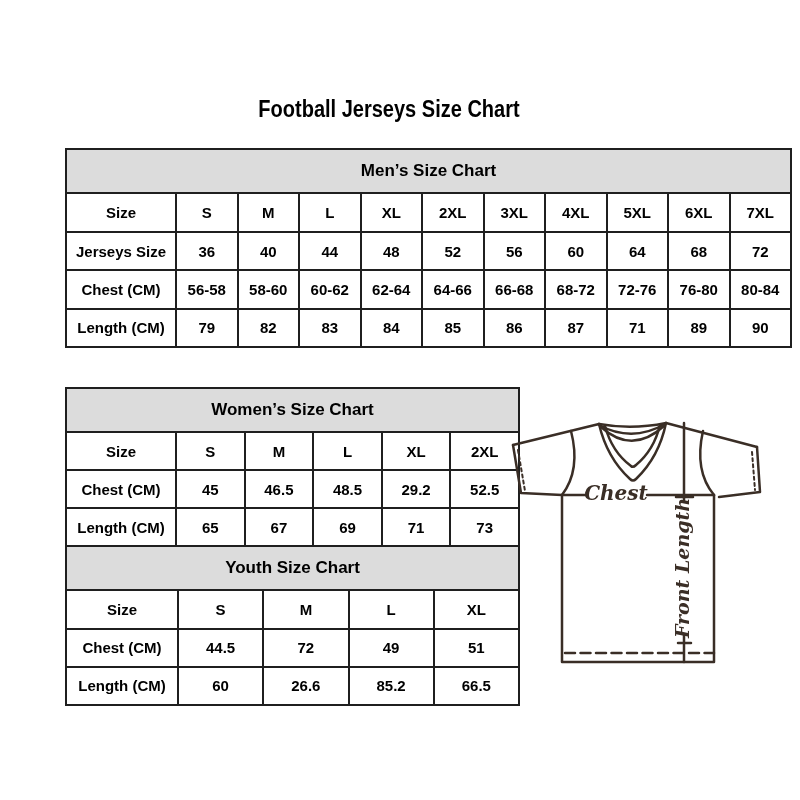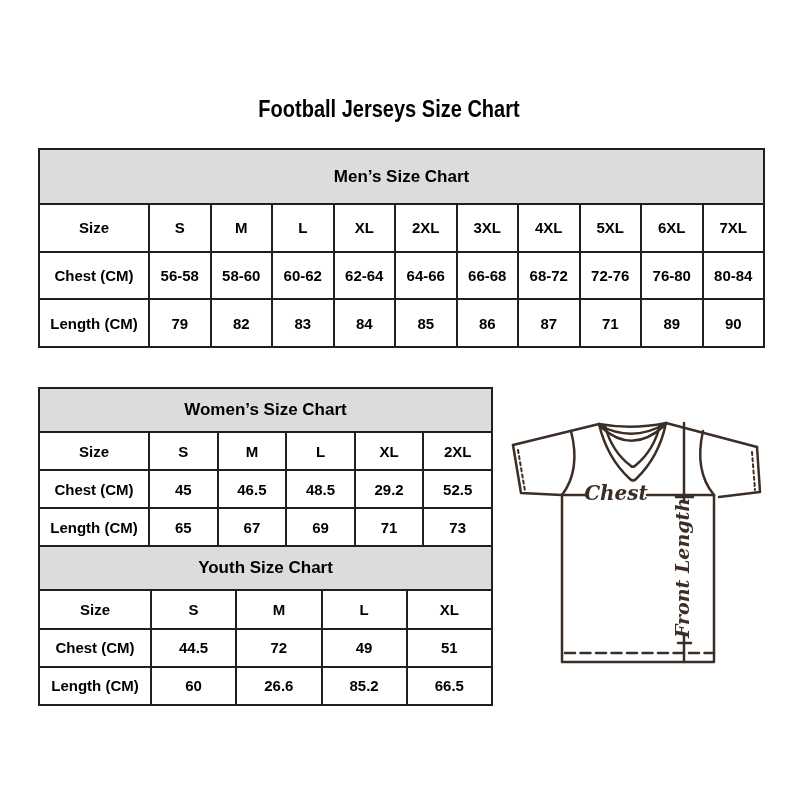--- a/index.html
+++ b/index.html
@@ -19,20 +19,21 @@
     font-size: 23px;
     font-weight: bold;
     transform: scaleX(0.87);
     transform-origin: 50% 50%;
     white-space: nowrap;
   }
   table.size-table {
     position: absolute;
     border-collapse: collapse;
     table-layout: fixed;
+    margin-left: 27px;
   }
   table.size-table th, table.size-table td {
     border: 2px solid var(--line, #1f1f1f);
     text-align: center;
     vertical-align: middle;
     font-weight: bold;
     font-size: 15px;
     padding: 0;
     overflow: hidden;
   }
@@ -84,20 +85,33 @@
         <th>L</th>
         <th>XL</th>
         <th>2XL</th>
         <th>3XL</th>
         <th>4XL</th>
         <th>5XL</th>
         <th>6XL</th>
         <th>7XL</th>
       </tr>
       <tr>
+        <th>Jerseys Size</th>
+        <td>36</td>
+        <td>40</td>
+        <td>44</td>
+        <td>48</td>
+        <td>52</td>
+        <td>56</td>
+        <td>60</td>
+        <td>64</td>
+        <td>68</td>
+        <td>72</td>
+      </tr>
+      <tr>
         <th>Chest (CM)</th>
         <td>56-58</td>
         <td>58-60</td>
         <td>60-62</td>
         <td>62-64</td>
         <td>64-66</td>
         <td>66-68</td>
         <td>68-72</td>
         <td>72-76</td>
         <td>76-80</td>

